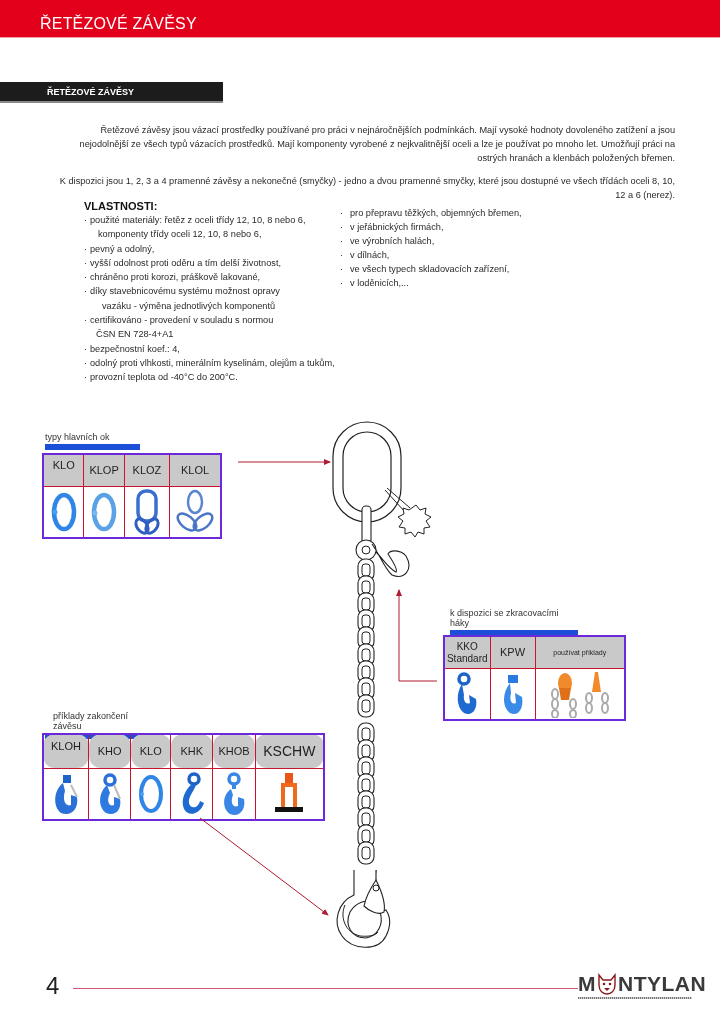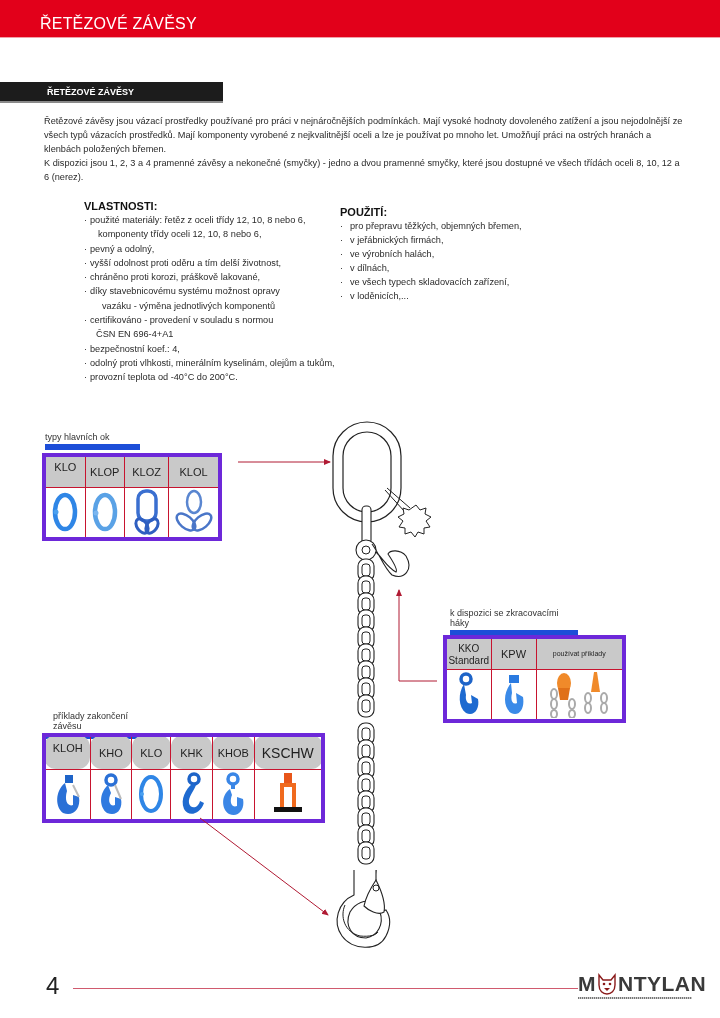--- a/index.html
+++ b/index.html
@@ -6,37 +6,37 @@
   html, body { width: 720px; height: 1018px; background: #ffffff; overflow: hidden; }
   body { position: relative; font-family: "DejaVu Sans", sans-serif; color: #222; }
 
   .top-bar { position: absolute; left: 0; top: 0; width: 720px; height: 38px; background: #e2001a; border-bottom: 1px solid #f1a0a8; }
   .top-bar .title { position: absolute; left: 40px; top: 15px; font-size: 16px; color: #fff; letter-spacing: 0.2px; font-family: "Liberation Sans", sans-serif; }
 
   .section-tab { position: absolute; left: 0; top: 82px; width: 223px; height: 21px; background: #1c1c1c; border-bottom: 2px solid #8a8a8a; }
   .section-tab .label { position: absolute; left: 47px; top: 5px; font-size: 9px; font-weight: bold; color: #fff; font-family: "Liberation Sans", sans-serif; }
 
   .intro { position: absolute; left: 44px; top: 114px; width: 640px; font-size: 9.2px; line-height: 14px; color: #2a2a2a; font-family: "Liberation Sans", sans-serif; }
-  .intro p { margin: 0; }
+  .intro p { margin: 9px; text-align: right; }
 
   .props { position: absolute; left: 44px; top: 200px; width: 300px; font-family: "Liberation Sans", sans-serif; margin-left: 40px; }
   .props h3, .uses h3 { font-size: 11px; font-weight: bold; color: #111; margin-bottom: 1px; }
   .props ul, .uses ul { list-style: none; }
   .props li { font-size: 9.2px; line-height: 14.3px; color: #2a2a2a; padding-left: 6px; position: relative; }
   .props li .dot, .uses li .dot { position: absolute; left: 0; top: 0; }
   .props li.cont { padding-left: 14px; }
   .props li.cont2 { padding-left: 18px; }
   .props li.cont3 { padding-left: 12px; }
 
   .uses { position: absolute; left: 340px; top: 206px; width: 260px; font-family: "Liberation Sans", sans-serif; }
   .uses li { font-size: 9.2px; line-height: 14px; color: #2a2a2a; padding-left: 10px; position: relative; }
 
   .caption { position: absolute; font-size: 9px; color: #333; font-family: "Liberation Sans", sans-serif; padding-bottom: 2px; border-bottom: 6px solid #1d4ed8; }
 
-  table.parts { position: absolute; border-collapse: collapse; border: 4px solid #6d28d9; font-family: "Liberation Sans", sans-serif; }
+  table.parts { position: absolute; border-collapse: collapse; border: 2px solid #6d28d9; font-family: "Liberation Sans", sans-serif; }
   table.parts td { border: 1px solid #c7142f; text-align: center; vertical-align: middle; }
   table.parts tr.hdr td { background: #c9c9c9; color: #1f1f1f; font-size: 11px; }
   table.parts tr.img td { background: #fff; }
   table.parts svg { display: block; margin: 0 auto; }
 
   .t1 { left: 42px; top: 453px; width: 180px; }
   .t1 tr.hdr td { height: 32px; }
   .t1 tr.img td { height: 52px; }
 
   .t2 { left: 443px; top: 635px; width: 183px; }
@@ -75,29 +75,28 @@
   <h3>VLASTNOSTI:</h3>
   <ul>
     <li><span class="dot">·</span><span>použité materiály: řetěz z oceli třídy 12, 10, 8 nebo 6,</span></li>
     <li class="cont"><span>komponenty třídy oceli 12, 10, 8 nebo 6,</span></li>
     <li><span class="dot">·</span><span>pevný a odolný,</span></li>
     <li><span class="dot">·</span><span>vyšší odolnost proti oděru a tím delší životnost,</span></li>
     <li><span class="dot">·</span><span>chráněno proti korozi, práškově lakované,</span></li>
     <li><span class="dot">·</span><span>díky stavebnicovému systému možnost opravy</span></li>
     <li class="cont2"><span>vazáku - výměna jednotlivých komponentů</span></li>
     <li><span class="dot">·</span><span>certifikováno - provedení v souladu s normou</span></li>
-    <li class="cont3"><span>ČSN EN 696-4+A1</span></li>
+    <li class="cont3"><span>ČSN EN 728-4+A1</span></li>
     <li><span class="dot">·</span><span>bezpečnostní koef.: 4,</span></li>
     <li><span class="dot">·</span><span>odolný proti vlhkosti, minerálním kyselinám, olejům a tukům,</span></li>
     <li><span class="dot">·</span><span>provozní teplota od -40°C do 200°C.</span></li>
   </ul>
 </div>
 
 <div class="uses">
-  <h3>POUŽITÍ:</h3>
   <ul>
     <li><span class="dot">·</span><span>pro přepravu těžkých, objemných břemen,</span></li>
     <li><span class="dot">·</span><span>v jeřábnických firmách,</span></li>
     <li><span class="dot">·</span><span>ve výrobních halách,</span></li>
     <li><span class="dot">·</span><span>v dílnách,</span></li>
     <li><span class="dot">·</span><span>ve všech typech skladovacích zařízení,</span></li>
     <li><span class="dot">·</span><span>v loděnicích,...</span></li>
   </ul>
 </div>
 

